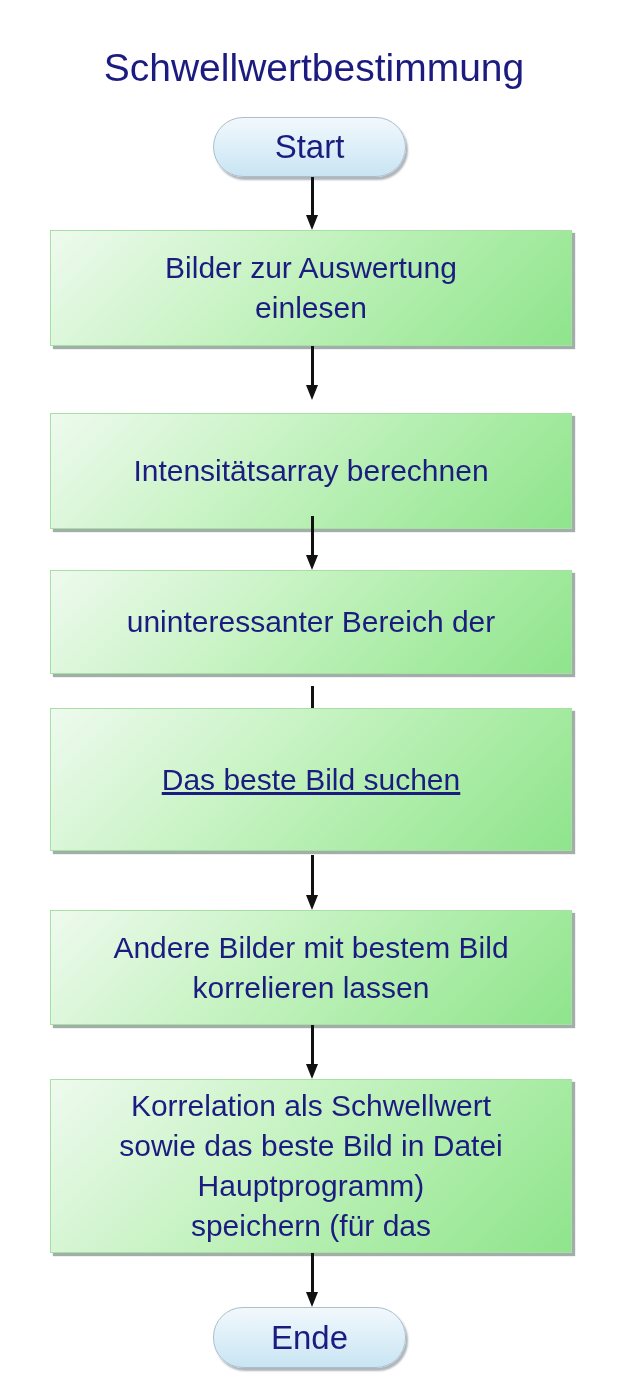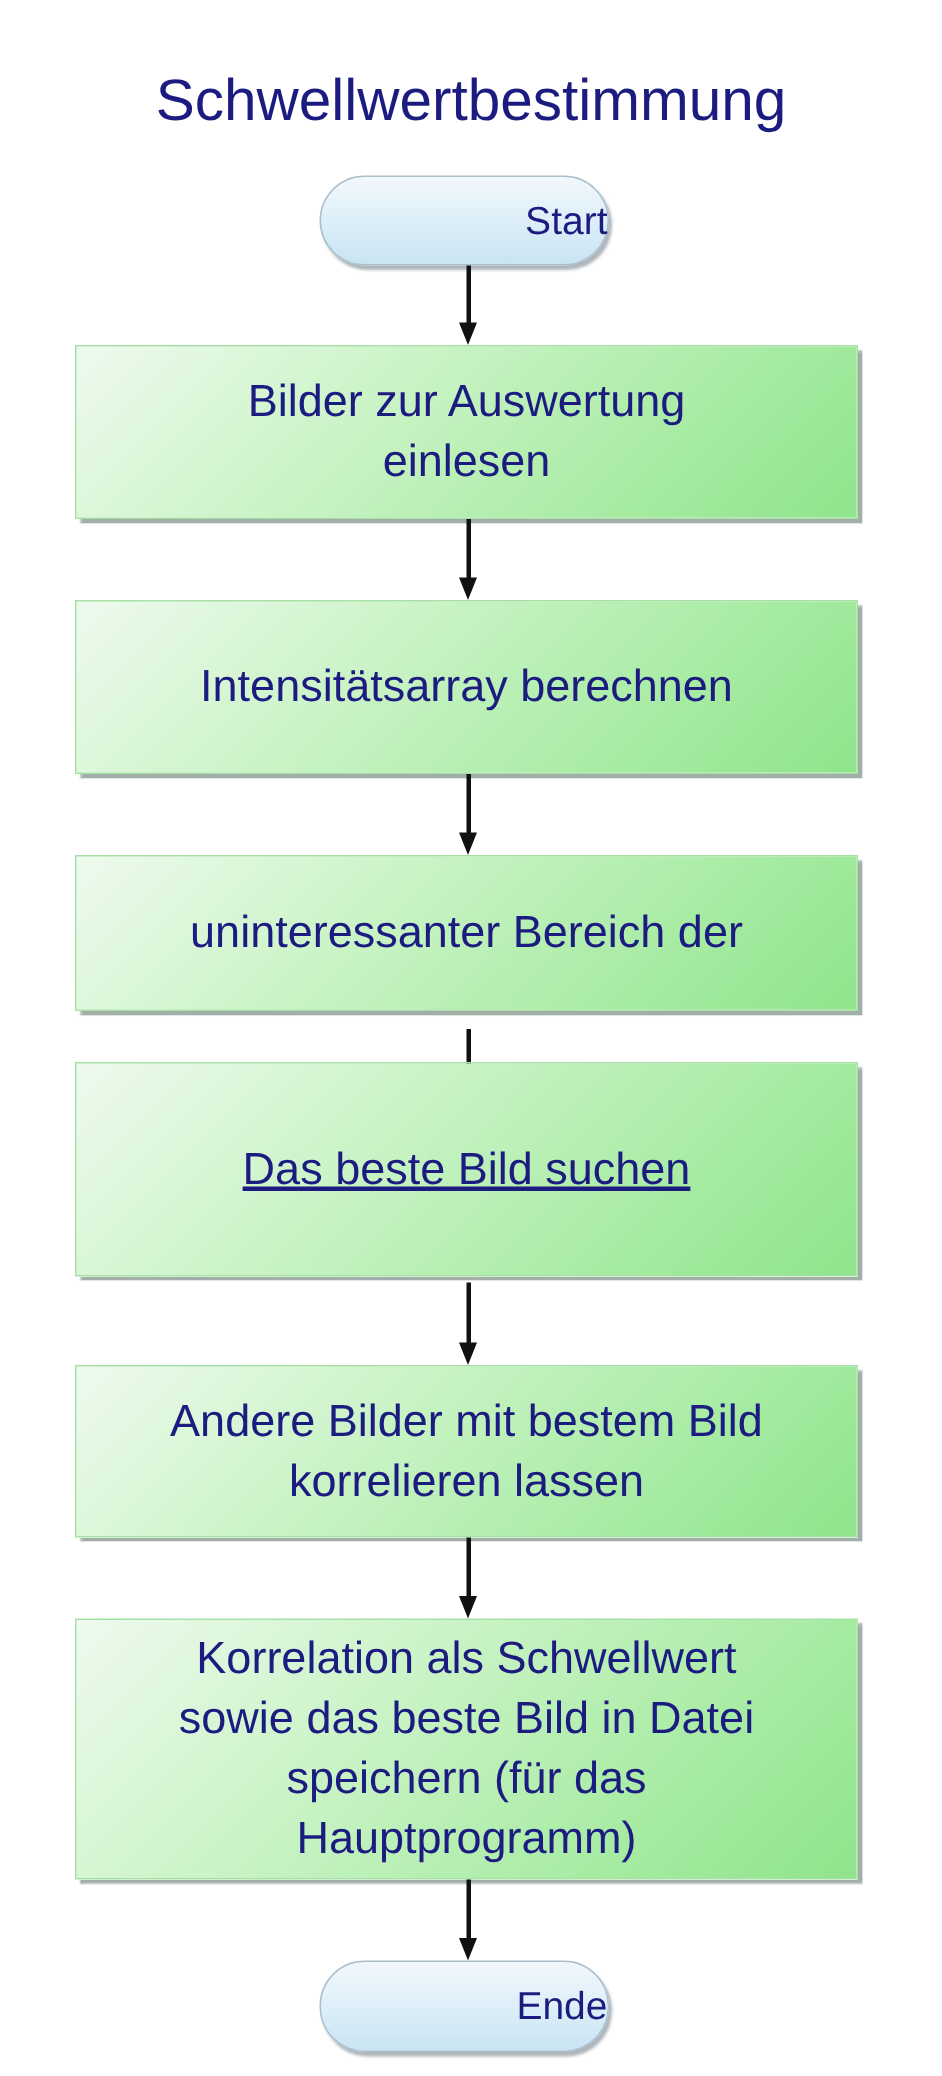--- a/index.html
+++ b/index.html
@@ -30,22 +30,22 @@
       left: 213px;
       width: 193px;
       height: 60px;
       border-radius: 30px;
       background: linear-gradient(180deg, #f2f8fc 0%, #dbeef8 55%, #c9e4f3 100%);
       border: 1.5px solid #a9bfcc;
       box-shadow: 2px 3px 2px rgba(110,120,130,0.55);
       box-sizing: border-box;
       display: flex;
       align-items: center;
-      justify-content: flex-end;
-      font-size: 26px;
+      justify-content: center;
+      font-size: 33px;
       color: #1c1c80;
     }
     .box {
       position: absolute;
       left: 50px;
       width: 522px;
       box-sizing: border-box;
       background: linear-gradient(135deg, #eefaee 0%, #c8f3c4 40%, #a6eba2 75%, #8fe48c 100%);
       border: 1.5px solid #a7e0a4;
       box-shadow: 3px 3px 1px rgba(100,120,110,0.6);
@@ -102,21 +102,21 @@
     <span class="line">Bilder zur Auswertung</span>
     <span class="line">einlesen</span>
   </div>
 </div>
 
 <div class="arrow" style="top:346px;height:54px;">
   <div class="shaft" style="height:42px;"></div>
   <div class="head" style="top:39px;"></div>
 </div>
 
-<div class="box" style="top:400px;height:116px;">
+<div class="box" style="top:413px;height:116px;">
   <div>
     <span class="line">Intensitätsarray berechnen</span>
   </div>
 </div>
 
 <div class="arrow" style="top:516px;height:54px;">
   <div class="shaft" style="height:42px;"></div>
   <div class="head" style="top:39px;"></div>
 </div>
 
@@ -151,22 +151,22 @@
 
 <div class="arrow" style="top:1025px;height:54px;">
   <div class="shaft" style="height:42px;"></div>
   <div class="head" style="top:39px;"></div>
 </div>
 
 <div class="box" style="top:1079px;height:174px;">
   <div>
     <span class="line">Korrelation als Schwellwert</span>
     <span class="line">sowie das beste Bild in Datei</span>
+    <span class="line">Hauptprogramm)</span>
     <span class="line">speichern (für das</span>
-    <span class="line">Hauptprogramm)</span>
   </div>
 </div>
 
 <div class="arrow" style="top:1253px;height:54px;">
   <div class="shaft" style="height:42px;"></div>
   <div class="head" style="top:39px;"></div>
 </div>
 
 <div class="pill" style="top:1307px;height:61px;">
   <span>Ende</span>

